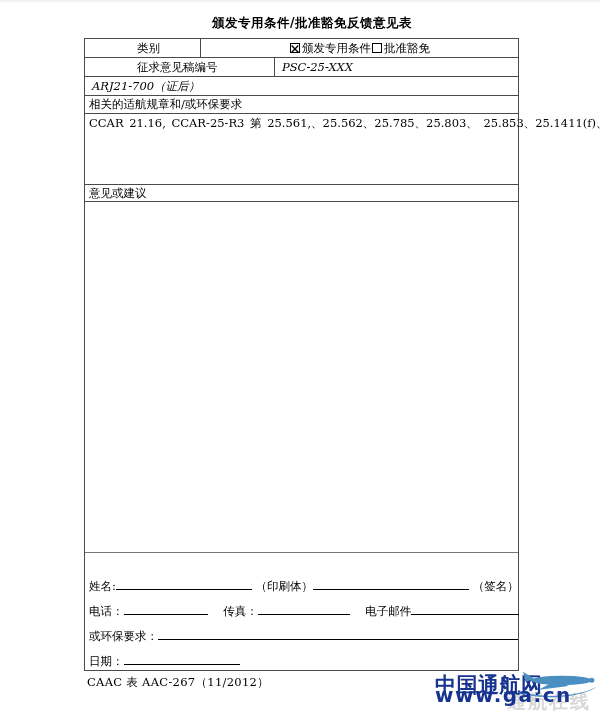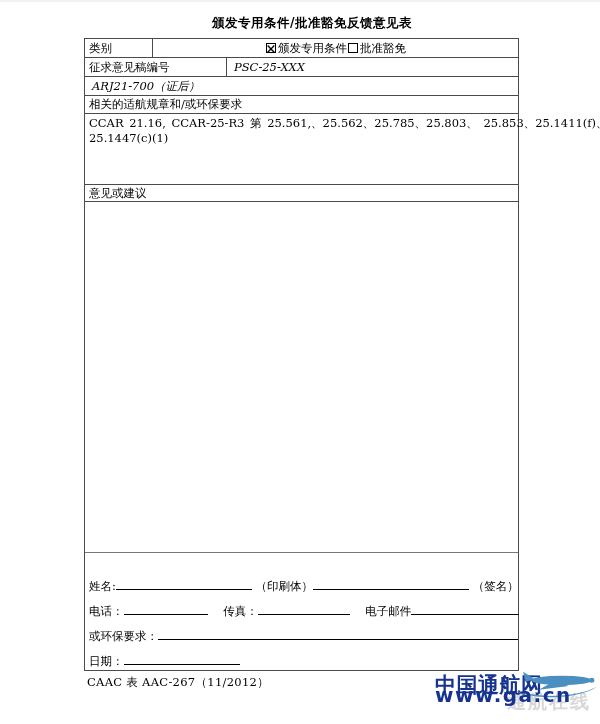--- a/index.html
+++ b/index.html
@@ -18,21 +18,21 @@
   }
 
   .form-table {
     position:absolute; left:84px; top:38px; width:435px;
     border:1px solid var(--line); background:#fff;
   }
   .row { display:flex; border-bottom:1px solid var(--line); font-size:11.5px; align-items:center; }
   .row:last-child { border-bottom:none; }
   .r19 { height:19px; } .r18 { height:18px; } .r17 { height:17px; }
   .cell-label { padding-left:4px; white-space:nowrap; }
-  .bordered { border-right:1px solid var(--line); height:100%; display:flex; align-items:center; }
+  .bordered { border-right:1px solid var(--line); height:100%; display:flex; align-items:center;margin-left:48px; }
   .w68  { width:68px; }
   .w142 { width:142px; }
   .w126 { width:126px; }
   .cell-value { flex:1; padding-left:7px; white-space:nowrap;font-style:italic; }
   .cell-center { flex:1; display:flex; justify-content:center; align-items:center; }
 
   .checkbox {
     width:10px; height:10px; border:1px solid #000; display:inline-flex;
     align-items:center; justify-content:center; margin:0 2px 0 1px;
     position:relative; flex:none;
@@ -108,21 +108,20 @@
     <div class="row r19">
       <div class="cell-value">ARJ21-700（证后）</div>
     </div>
 
     <div class="row r18">
       <span class="cell-label">相关的适航规章和/或环保要求</span>
     </div>
 
     <div class="row row-regs-content">
       <div class="regs-line">CCAR 21.16, CCAR-25-R3 第 25.561,、25.562、25.785、25.803、 25.853、25.1411(f)、</div>
-      <div class="regs-line">25.1447(c)(1)</div>
     </div>
 
     <div class="row r17">
       <span class="cell-label">意见或建议</span>
     </div>
 
     <div class="row row-comment-area"></div>
 
     <div class="row row-signature">
       <div class="sig-line">

